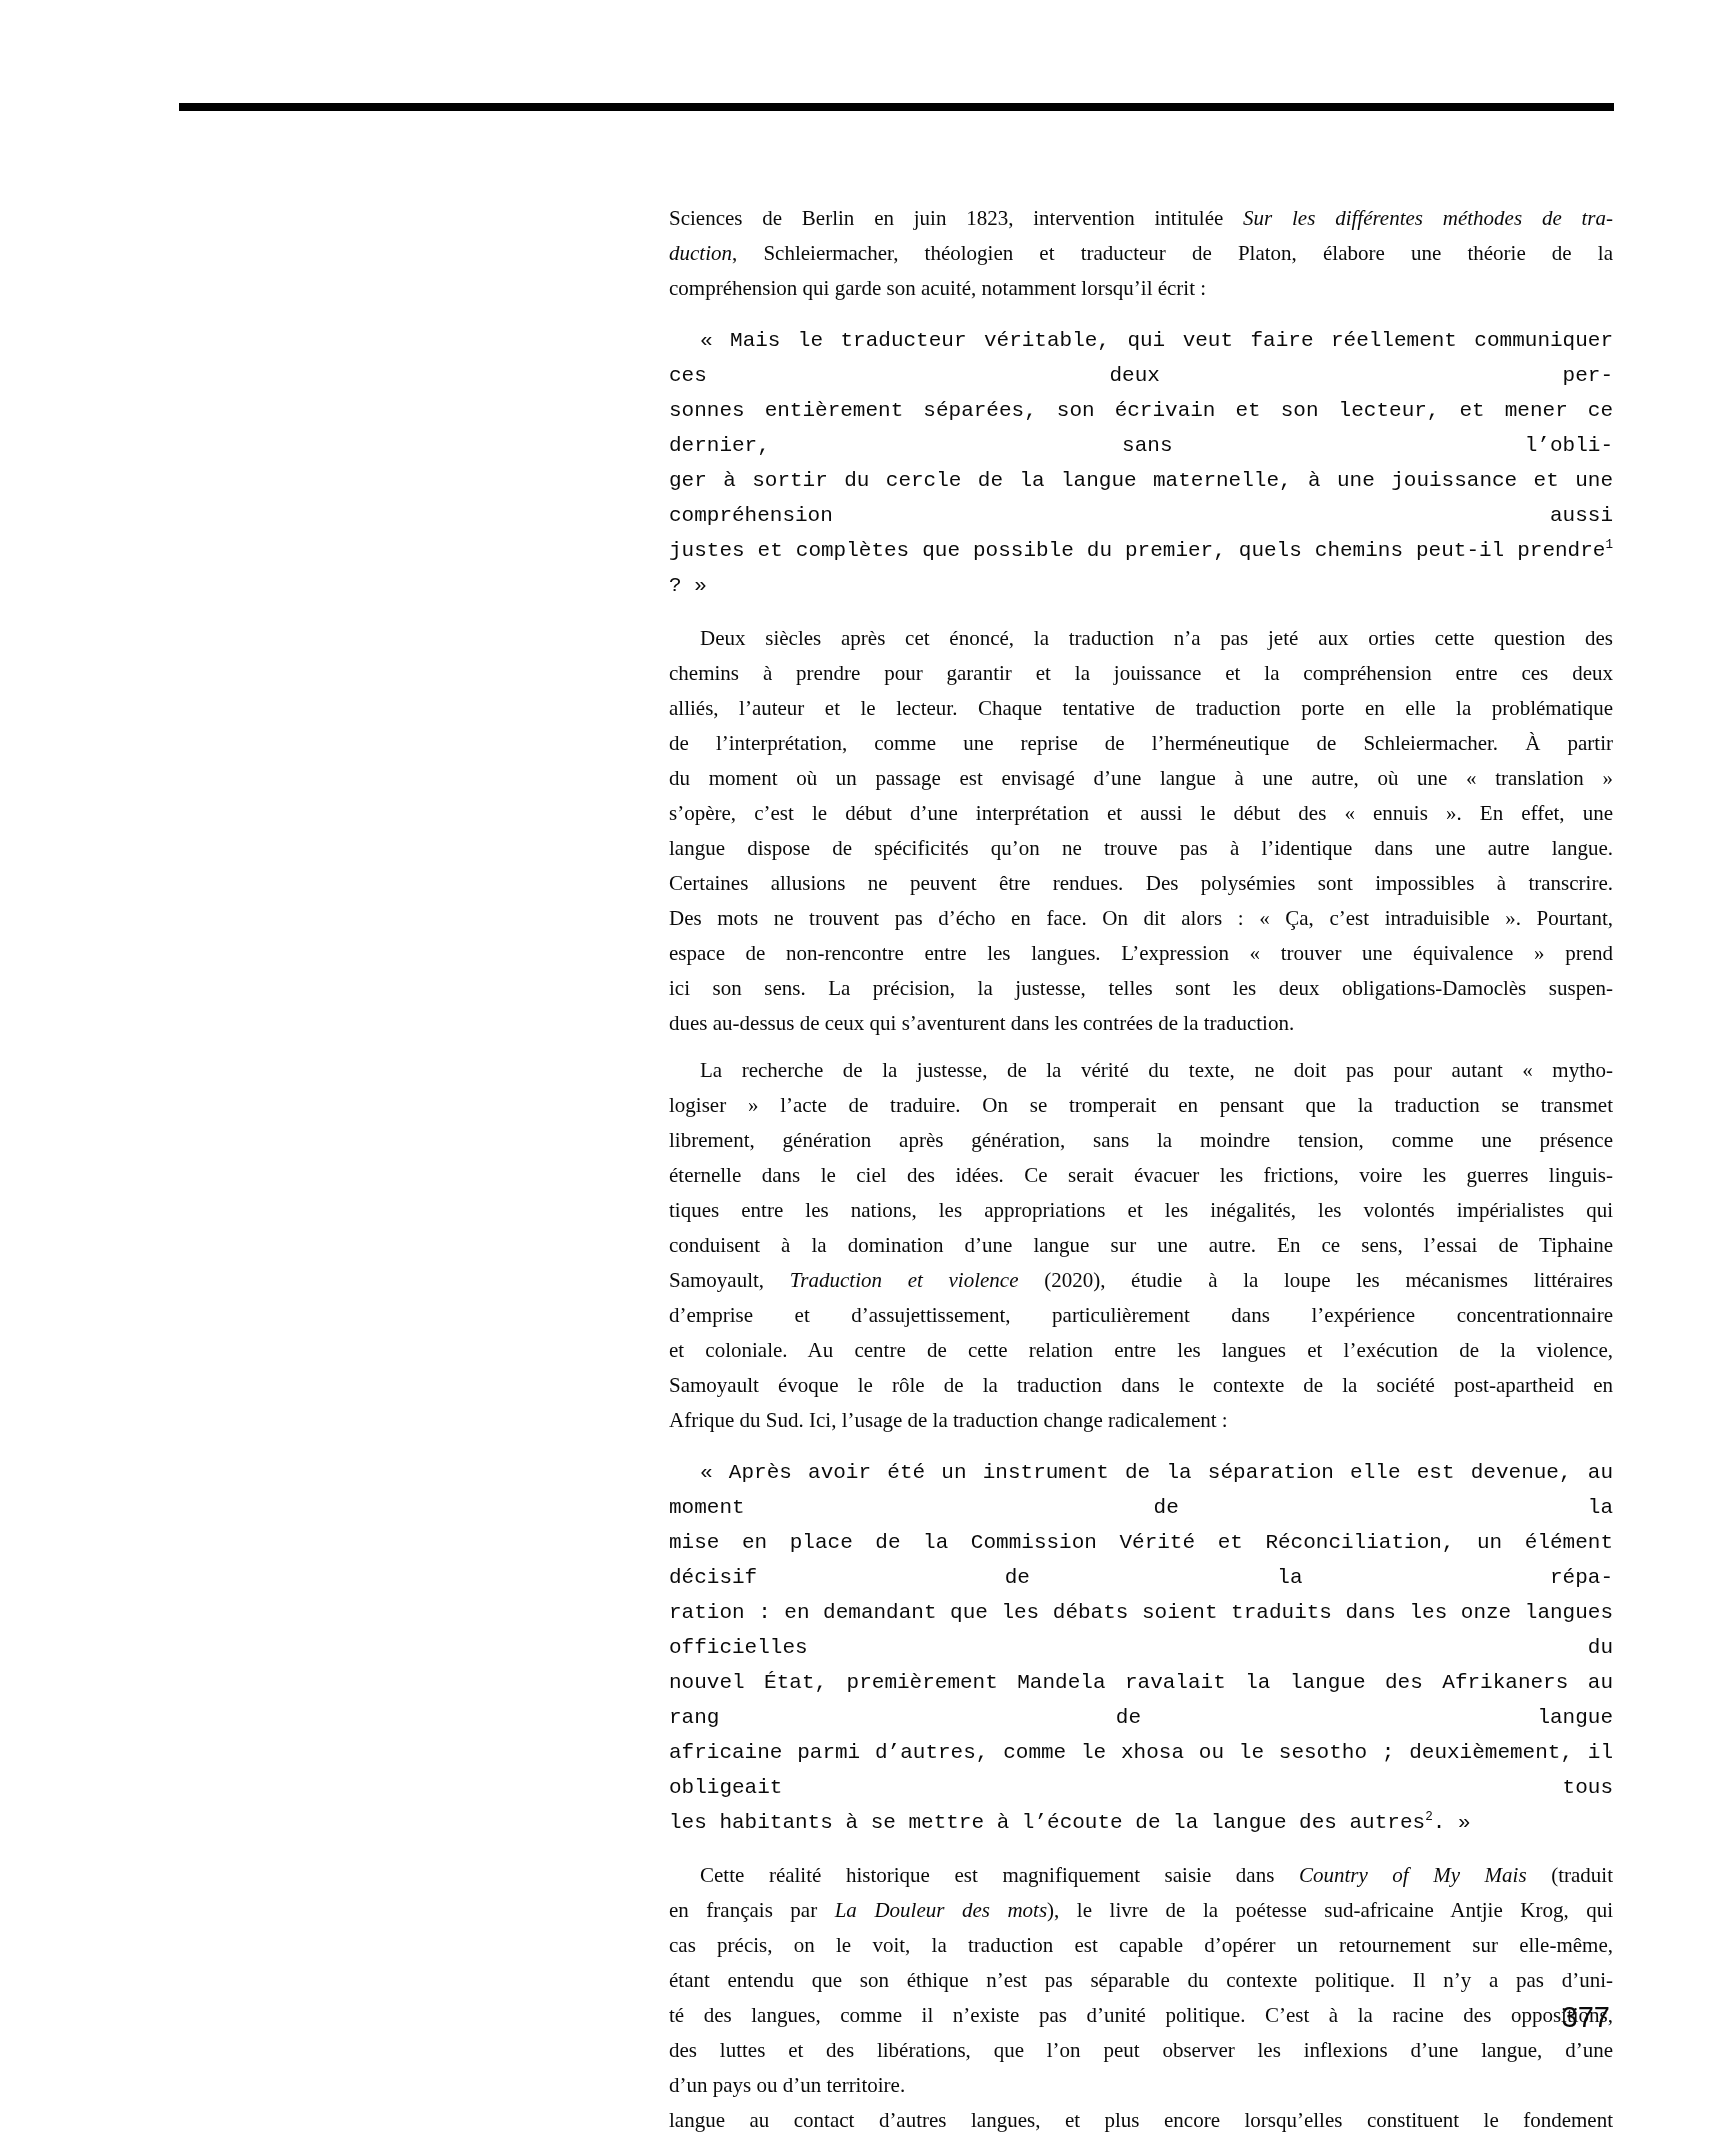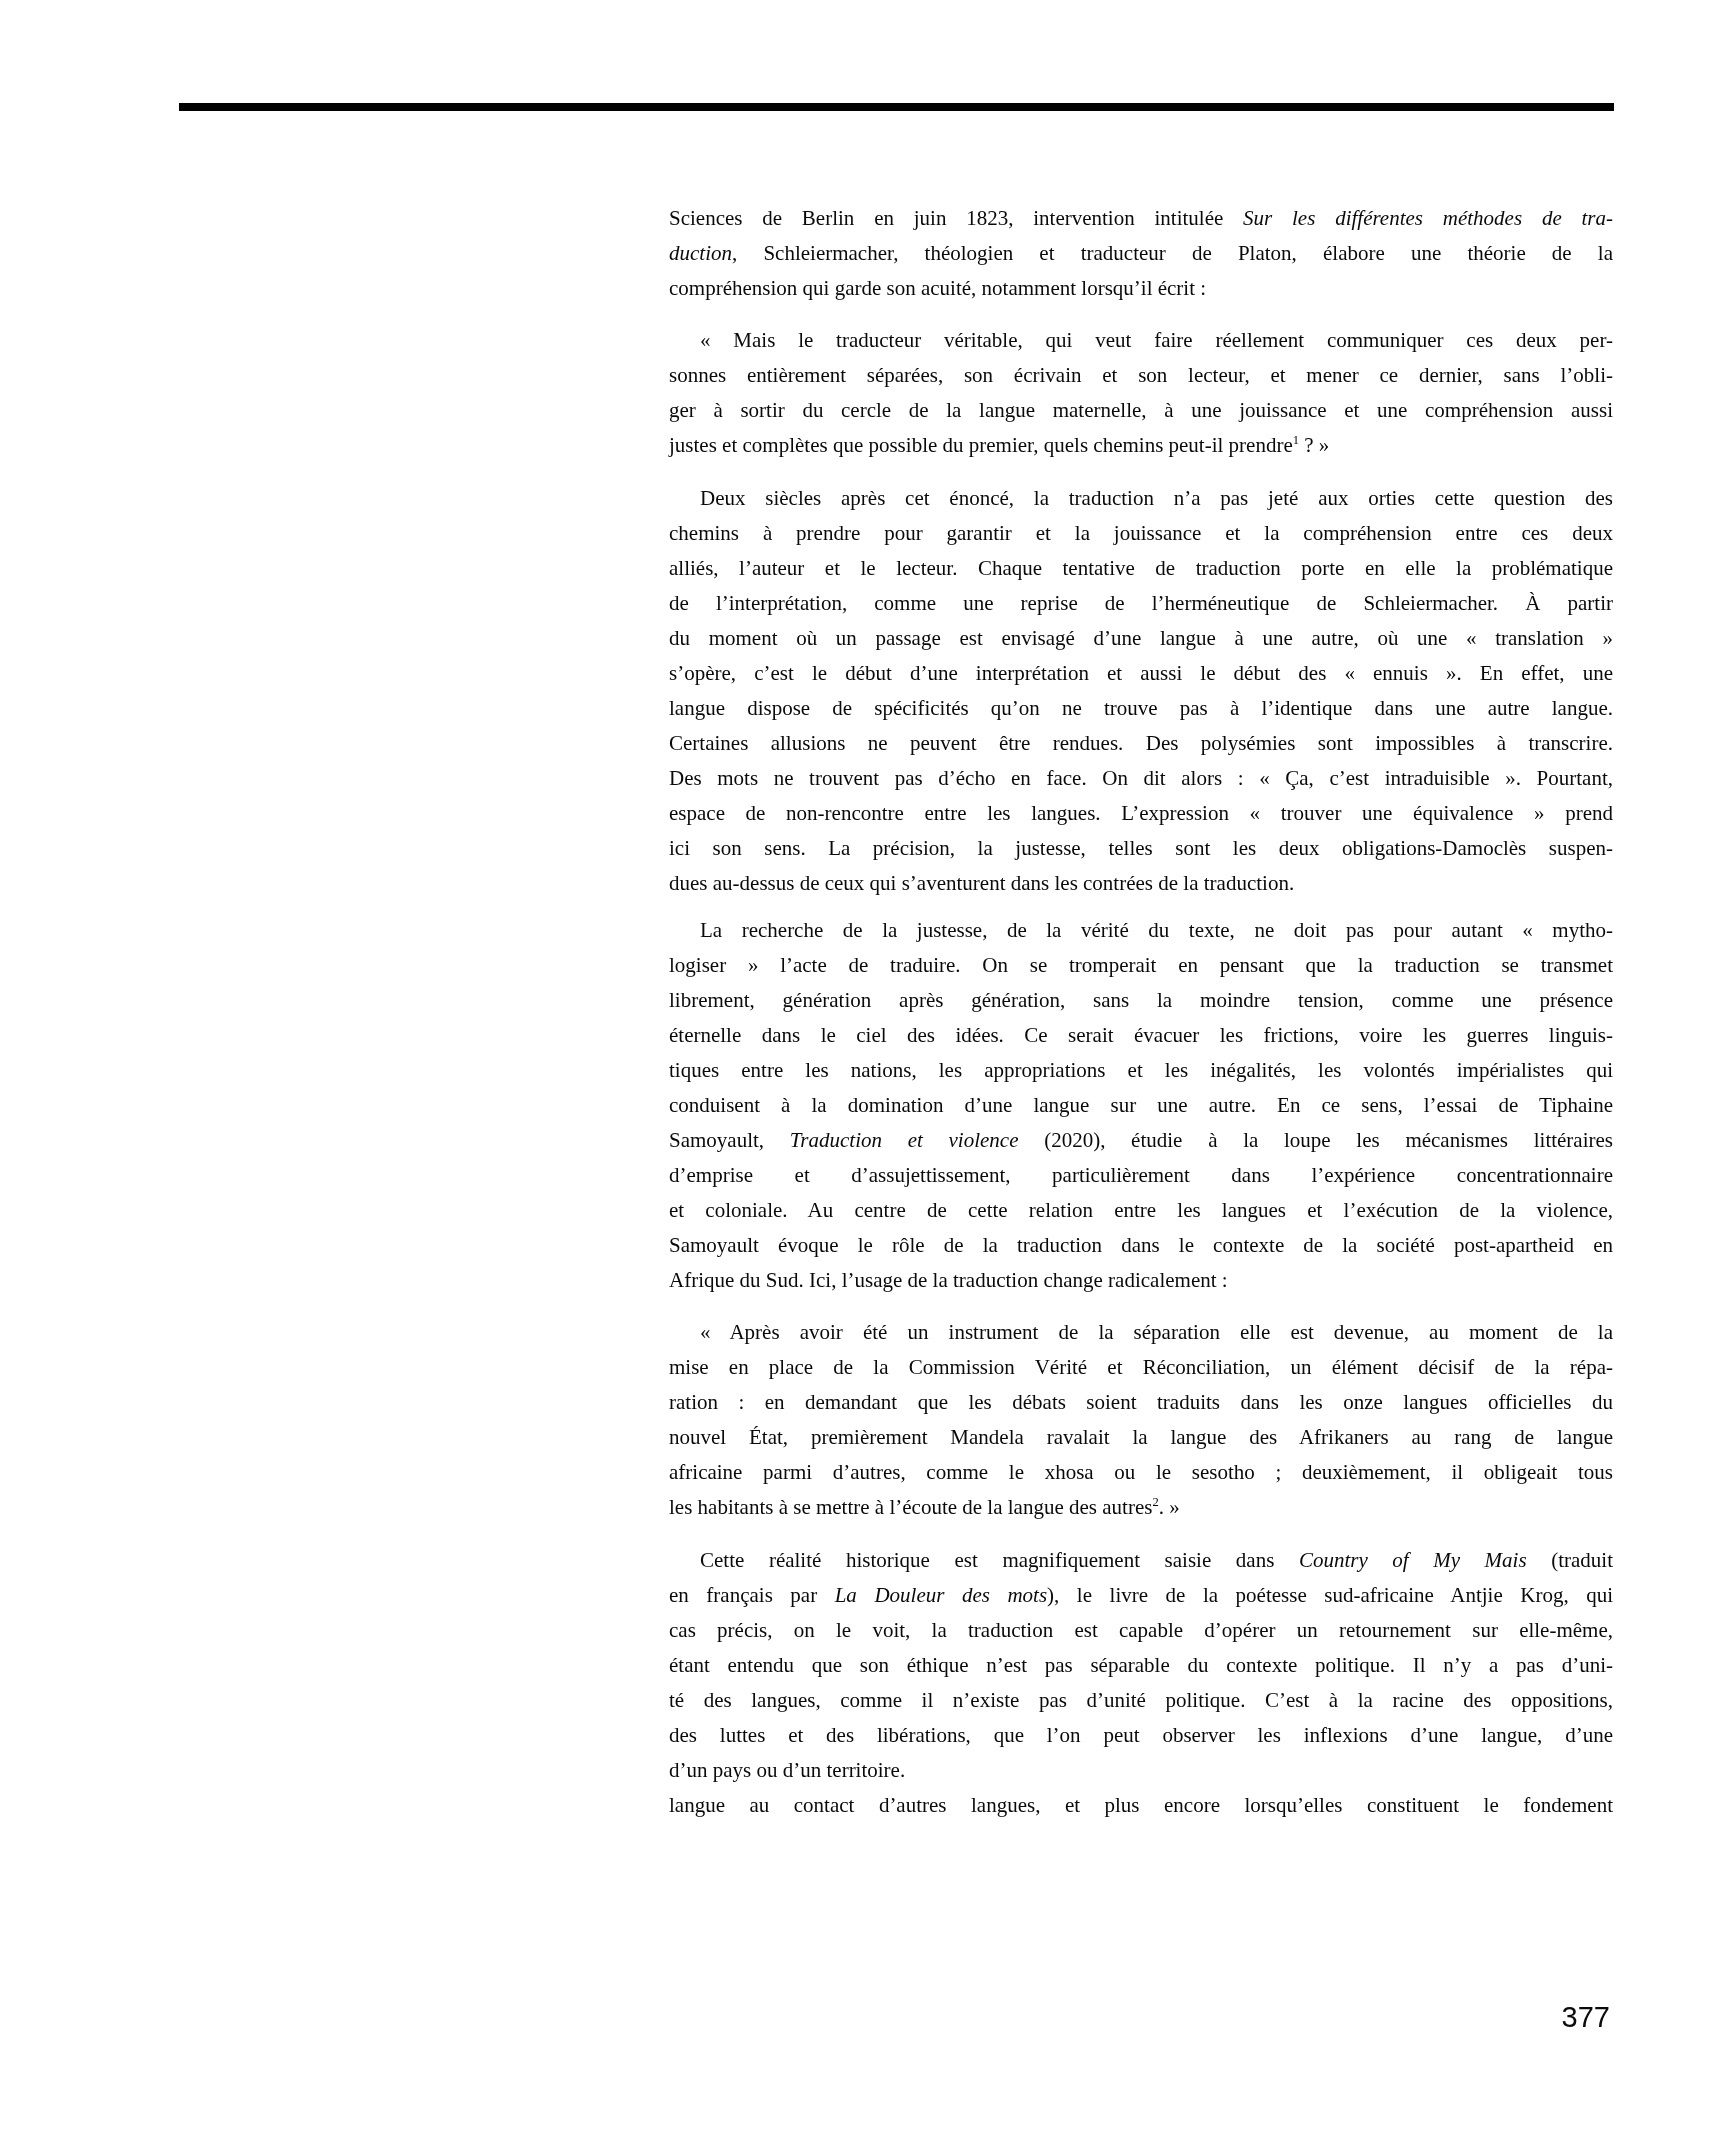--- a/index.html
+++ b/index.html
@@ -28,21 +28,21 @@
     position: absolute;
     left: 669px;
     top: 201px;
     width: 944px;
     font-size: 21px;
     line-height: 35px;
     text-rendering: optimizeLegibility;
   }
   .para { margin: 0; }
   .para + .para { margin-top: 12px; }
-  .para.quote { margin-top: 17.4px; margin-bottom: 17.4px; }
+  .para.quote { margin-top: 17.4px; margin-bottom: 17.4px; font-family: Liberation Mono, monospace; }
   .line {
     text-align: justify;
     text-align-last: justify;
     white-space: normal;
   }
   .line.last {
     text-align: justify;
     text-align-last: left;
   }
   .para.indent .line:first-child { text-indent: 31px; }

